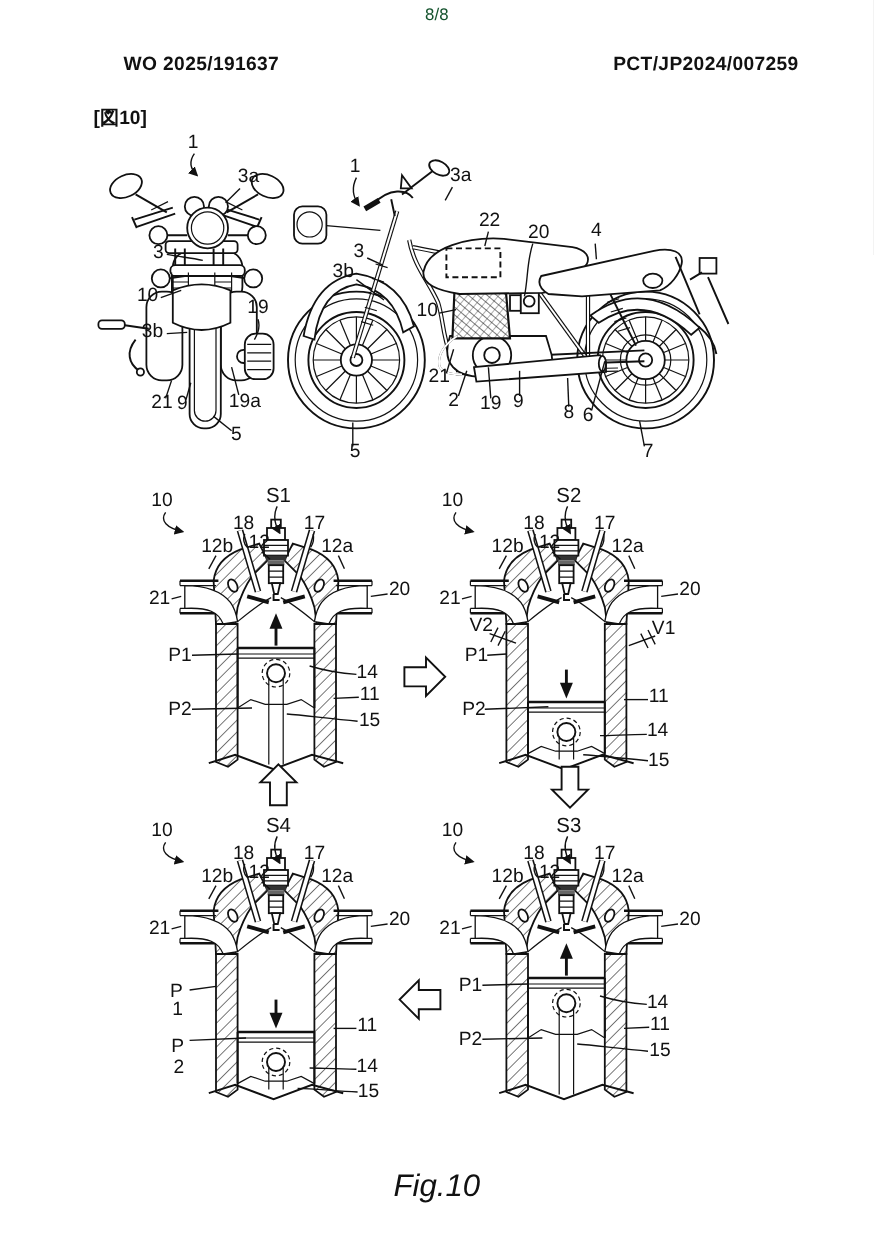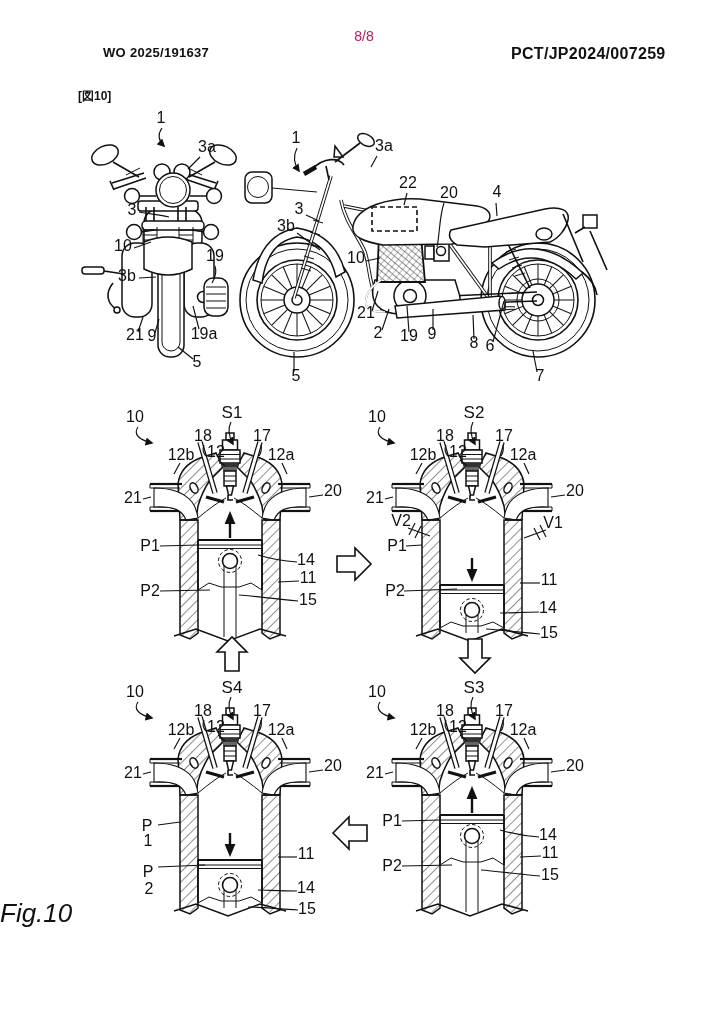--- a/index.html
+++ b/index.html
@@ -1,23 +1,23 @@
 <!DOCTYPE html>
 <html><head>
 <meta charset="utf-8">
 <style>
   html,body{margin:0;padding:0;background:#e8e8e8;}
   .page{position:relative;width:728px;height:1030px;background:#ffffff;margin:0 auto;
         font-family:"Liberation Sans",sans-serif;color:#111;overflow:hidden;}
   .hdr{position:absolute;white-space:nowrap;}
-  .pagenum{top:28px;left:0;width:100%;text-align:center;font-size:14px;color:#be185d;}
-  .pub{top:45px;left:103px;font-size:13px;font-weight:bold;letter-spacing:.3px;}
+  .pagenum{top:4px;left:0;width:100%;text-align:center;font-size:14px;color:#14532d;}
+  .pub{top:45px;left:103px;font-size:16px;font-weight:bold;letter-spacing:.3px;}
   .app{top:45px;left:511px;font-size:16px;font-weight:bold;letter-spacing:.3px;}
-  .figtag{top:88px;left:78px;font-size:12px;font-weight:bold;}
-  .caption{top:898px;left:0;width:100%;text-align:left;font-size:26px;font-style:italic;
+  .figtag{top:88px;left:78px;font-size:16px;font-weight:bold;}
+  .caption{top:973px;left:0;width:100%;text-align:center;font-size:26px;font-style:italic;
            font-family:"Liberation Sans",sans-serif;}
   svg{position:absolute;left:0;top:0;}
   svg text{fill:#111;font-size:16px;font-family:"Liberation Sans",sans-serif;text-anchor:middle;}
   svg text.stage{font-size:17px;}
   .hatch{fill:url(#hatch);stroke:#111;stroke-width:1.5;}
   .fins{fill:url(#fins);stroke:#111;stroke-width:1.8;}
   .wline{fill:#fff;stroke:#111;stroke-width:1.5;}
   .port{fill:#fff;stroke:#111;stroke-width:1.1;}
   .ldr{fill:none;stroke:#111;stroke-width:1.15;}
   .thin{fill:none;stroke:#111;stroke-width:1;}

